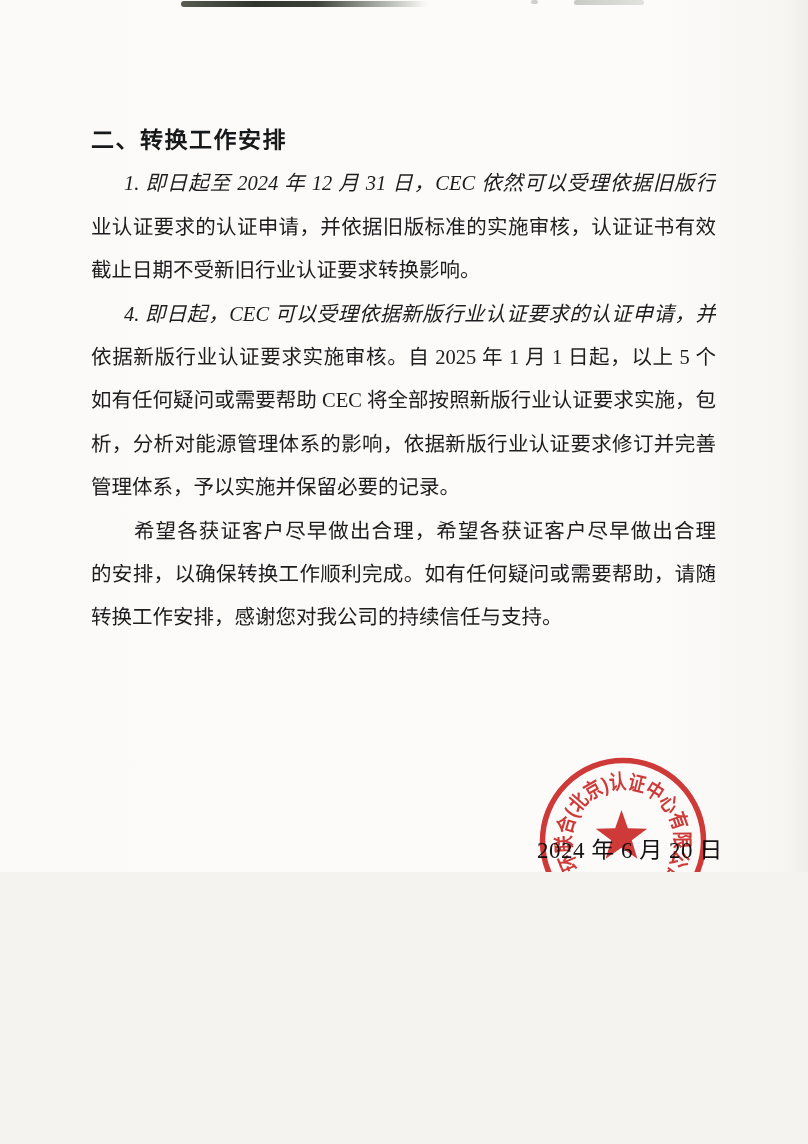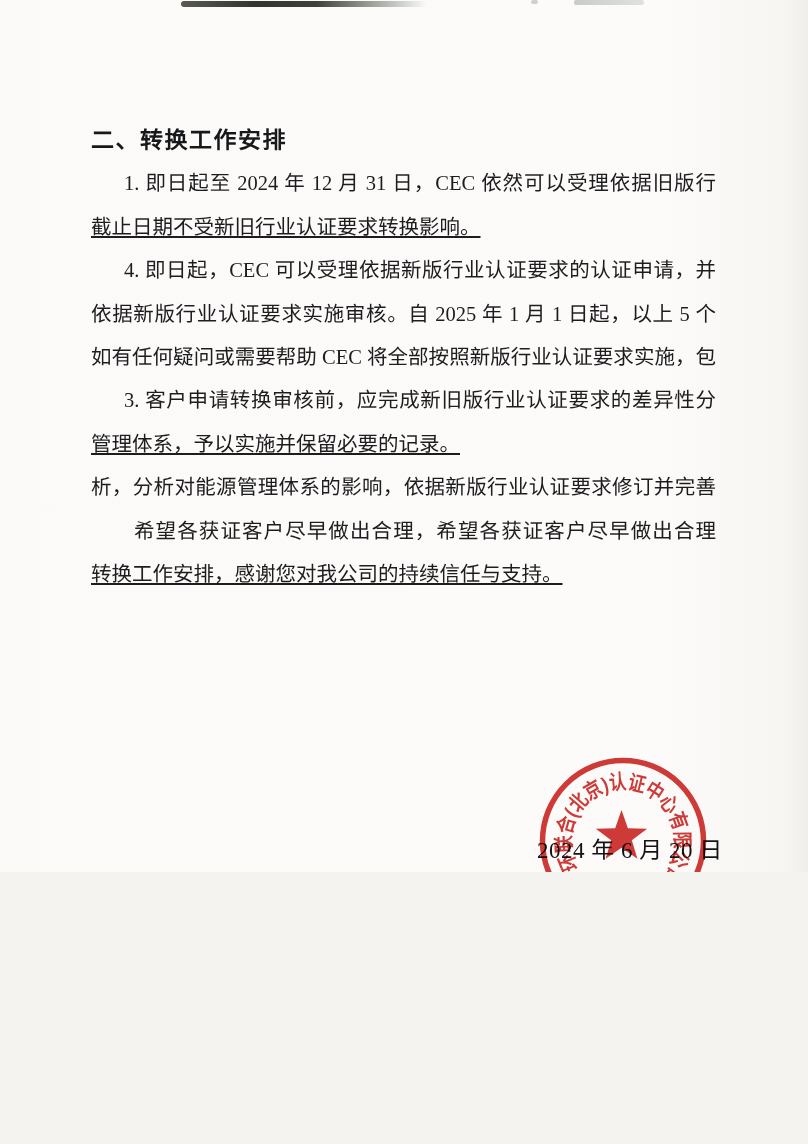--- a/index.html
+++ b/index.html
@@ -29,22 +29,22 @@
   .title {
     margin: 0; height: 43.4px; line-height: 43.4px;
     font-family: "Liberation Sans", "DejaVu Sans", sans-serif;
     font-weight: 600; font-size: 23px; letter-spacing: 1.5px; color: #17181a;
   }
   .line {
     width: 100%; height: 43.4px; line-height: 43.4px; overflow: hidden;
     font-size: 20.5px; color: #1d1d1f;
     text-align: justify; text-align-last: justify;
   }
-  .line.end { text-align-last: left; text-decoration: underline; }
-  .line.ind-num  { padding-left: 33px; }
+  .line.end { text-align-last: left; }
+  .line.ind-num  { padding-left: 33px; font-style: italic; }
   .line.ind-para { padding-left: 43px; }
 
   .date-line {
     position: absolute; left: 537px; top: 831px;
     font-size: 23px; letter-spacing: 0.5px; color: #141416;
     white-space: nowrap; z-index: 2;
   }
 
   .stamp {
     position: absolute; left: 528px; top: 746px; z-index: 3;
@@ -61,31 +61,32 @@
 <div class="page">
 
   <div class="art1"></div>
   <div class="art2"></div>
   <div class="art3"></div>
 
   <div class="content">
     <h2 class="title">二、转换工作安排</h2>
 
     <div class="line ind-num">1. 即日起至 2024 年 12 月 31 日，CEC 依然可以受理依据旧版行</div>
+    <div class="line">业认证要求的认证申请，并依据旧版标准的实施审核，认证证书有效</div>
     <div class="line end">截止日期不受新旧行业认证要求转换影响。</div>
 
     <div class="line ind-num">4. 即日起，CEC 可以受理依据新版行业认证要求的认证申请，并</div>
     <div class="line">依据新版行业认证要求实施审核。自 2025 年 1 月 1 日起，以上 5 个行</div>
     <div class="line">如有任何疑问或需要帮助 CEC 将全部按照新版行业认证要求实施，包括</div>
 
-    <div class="line ind-num">3. 客户申请转换审核前，应完成新旧版行业认证要求的差异性分</div>
+    <div class="line">析，分析对能源管理体系的影响，依据新版行业认证要求修订并完善</div>
     <div class="line end">管理体系，予以实施并保留必要的记录。</div>
-    <div class="line">析，分析对能源管理体系的影响，依据新版行业认证要求修订并完善</div>
 
     <div class="line ind-para">希望各获证客户尽早做出合理，希望各获证客户尽早做出合理</div>
+    <div class="line">的安排，以确保转换工作顺利完成。如有任何疑问或需要帮助，请随</div>
     <div class="line end">转换工作安排，感谢您对我公司的持续信任与支持。</div>
   </div>
 
   <div class="date-line">2024 年 6 月 20 日</div>
 
   <svg class="stamp" width="190" height="190" viewBox="0 0 190 190" aria-hidden="true">
     <defs>
       <path id="sealTextArc" d="M 61.6 134.8 A 52 52 0 1 1 128.4 134.8"></path>
       <path id="sealNumArc" d="M 47.6 142.4 A 67 67 0 0 0 142.4 142.4"></path>
     </defs>

